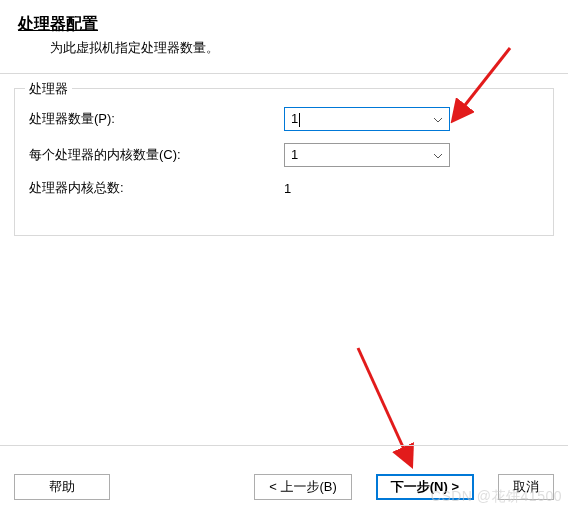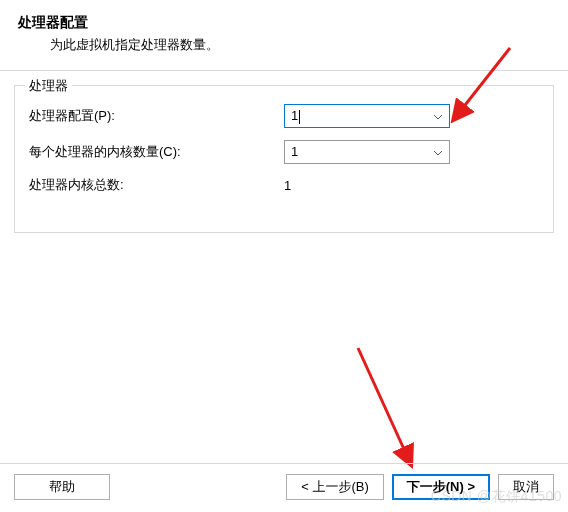--- a/index.html
+++ b/index.html
@@ -10,22 +10,23 @@
       font-size: 13px;
       background: #fff;
       position: relative;
       overflow: hidden;
     }
     .header {
       padding: 14px 18px 10px 18px;
     }
     .title {
       font-weight: bold;
-      font-size: 14px;
-      color: #000;
+      font-size: 16px;
+      color: #000;
+      text-decoration: underline;
     }
     .subtitle {
       margin-left: 32px;
       margin-top: 4px;
       color: #000;
       font-size: 13px;
     }
     .divider-top {
       border-top: 1px solid #d9d9d9;
       margin-top: 6px;
@@ -90,24 +91,24 @@
     }
     .total-val {
       color: #000;
     }
     .footer {
       position: absolute;
       left: 0;
       right: 0;
       bottom: 0;
       border-top: 1px solid #d9d9d9;
-      padding: 10px 14px 12px 14px;
+      padding: 28px 14px 12px 14px;
       display: flex;
       align-items: center;
-      gap: 8px;
+      gap: 24px;
     }
     .btn {
       height: 26px;
       border: 1px solid #adadad;
       background: #fff;
       font-size: 13px;
       padding: 0 14px;
       cursor: pointer;
       font-family: inherit;
       line-height: 24px;
@@ -141,21 +142,21 @@
 <div class="header">
   <div class="title">处理器配置</div>
   <div class="subtitle">为此虚拟机指定处理器数量。</div>
 </div>
 <div class="divider-top"></div>
 
 <div class="fieldset">
   <div class="legend">处理器</div>
 
   <div class="row">
-    <div class="row-label">处理器配置(P):</div>
+    <div class="row-label">处理器数量(P):</div>
     <div class="select-wrap">
       <div class="select-box focused">
         <span>1</span><span class="cursor-bar"></span>
         <span class="caret">
           <svg width="10" height="6" viewBox="0 0 10 6">
               <path d="M1 1 L5 5 L9 1" stroke="#555" stroke-width="1" fill="none"></path>
             </svg>
         </span>
       </div>
     </div>

